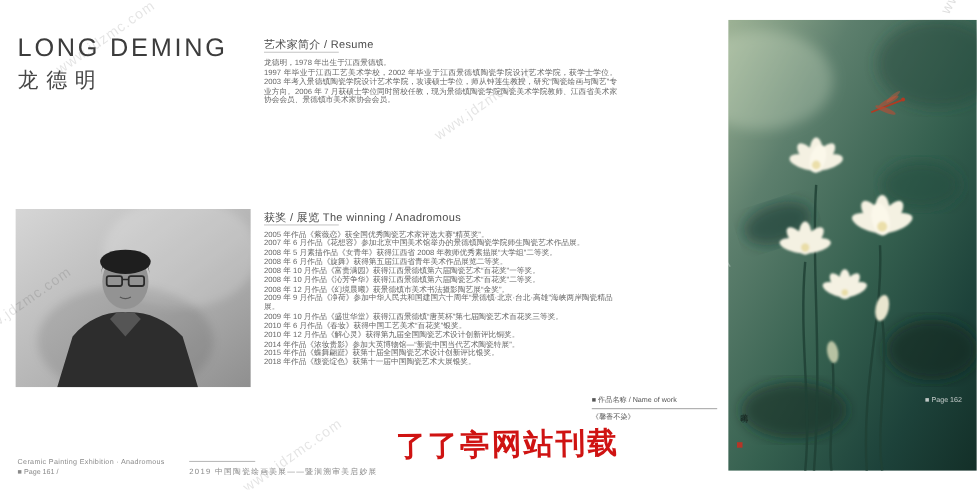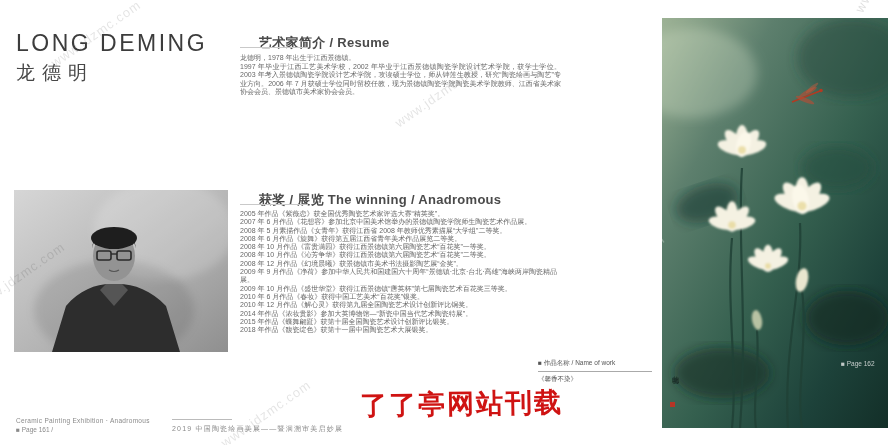--- a/index.html
+++ b/index.html
@@ -5,21 +5,21 @@
   html,body{margin:0;padding:0;background:#ffffff;width:890px;height:445px;overflow:hidden;
     font-family:"Liberation Sans",sans-serif;}
   .page{position:relative;width:890px;height:445px;background:#fff;}
 
   
   .name-en{position:absolute;left:16px;top:30px;font-size:23px;letter-spacing:2.5px;color:#3c3c3c;font-weight:400;}
   .name-zh{position:absolute;left:16px;top:60px;font-size:19px;letter-spacing:7px;color:#474747;}
   .portrait{position:absolute;left:14px;top:190px;width:214px;height:162px;}
 
   
-  .sec-head{position:absolute;font-size:13px;font-weight:bold;color:#4a4a4a;letter-spacing:.3px;margin-left:19px;}
+  .sec-head{position:absolute;font-size:10px;font-weight:normal;color:#4a4a4a;letter-spacing:.3px;}
   .sec-rule{position:absolute;width:68px;height:0;border-top:1px solid #c9c9c9;}
   .resume-head{left:240px;top:34px;}
   .resume-rule{left:240px;top:47px;}
   .resume-body{position:absolute;left:240px;top:54px;width:321px;font-size:7px;line-height:8.6px;color:#676767;text-align:justify;}
   .resume-body div{margin:0;}
   .exh-head{left:240px;top:191px;}
   .exh-rule{left:240px;top:204px;}
   .exh-list{position:absolute;left:240px;top:210px;width:322px;font-size:7px;line-height:8.3px;color:#676767;}
   .exh-list .item{margin:0;}
 

